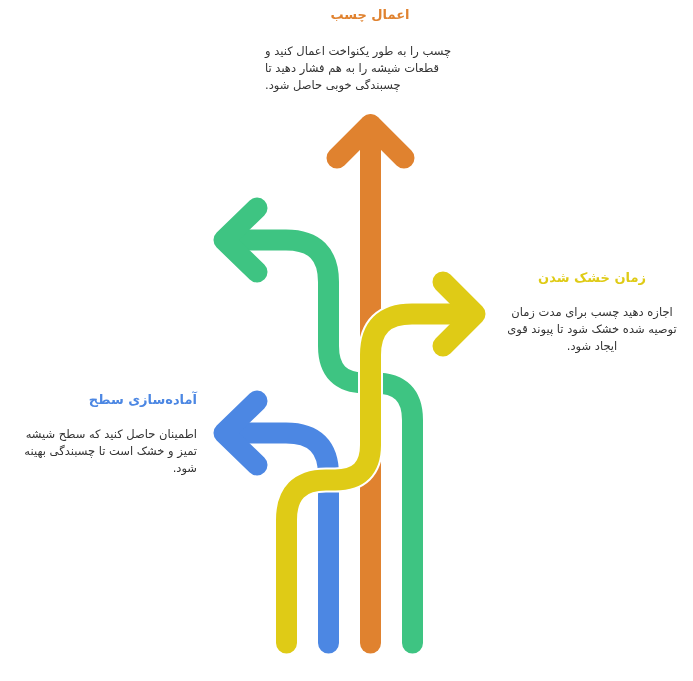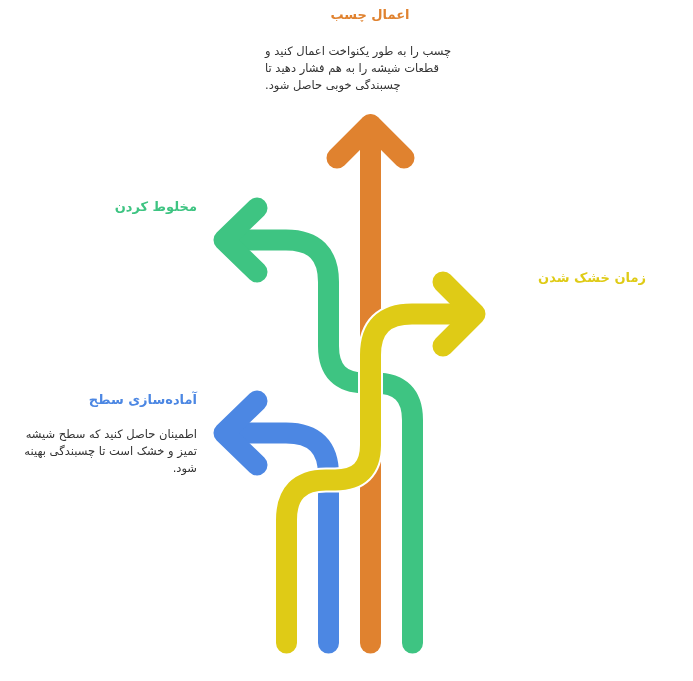--- a/index.html
+++ b/index.html
@@ -45,23 +45,23 @@
     <polyline points="443,282 475,314 443,346" stroke="#DFCB16" stroke-width="21"></polyline>
   </g>
 </svg>
 
 <div class="block" id="b-apply">
   <p class="title" style="color:#E0822F">اعمال چسب</p>
   <p class="desc">چسب را به طور یکنواخت اعمال کنید و قطعات شیشه را به هم فشار دهید تا چسبندگی خوبی حاصل شود.</p>
 </div>
 
 <div class="block" id="b-mix">
-  <p class="title" style="color:#3EC482">مخلوط کردن</p>
 </div>
 
 <div class="block" id="b-dry">
   <p class="title" style="color:#DFCB16">زمان خشک شدن</p>
+  <p class="desc">اجازه دهید چسب برای مدت زمان توصیه شده خشک شود تا پیوند قوی ایجاد شود.</p>
 </div>
 
 <div class="block" id="b-prep">
   <p class="title" style="color:#4C87E3">آماده‌سازی سطح</p>
   <p class="desc">اطمینان حاصل کنید که سطح شیشه تمیز و خشک است تا چسبندگی بهینه شود.</p>
 </div>
 
 </body></html>

